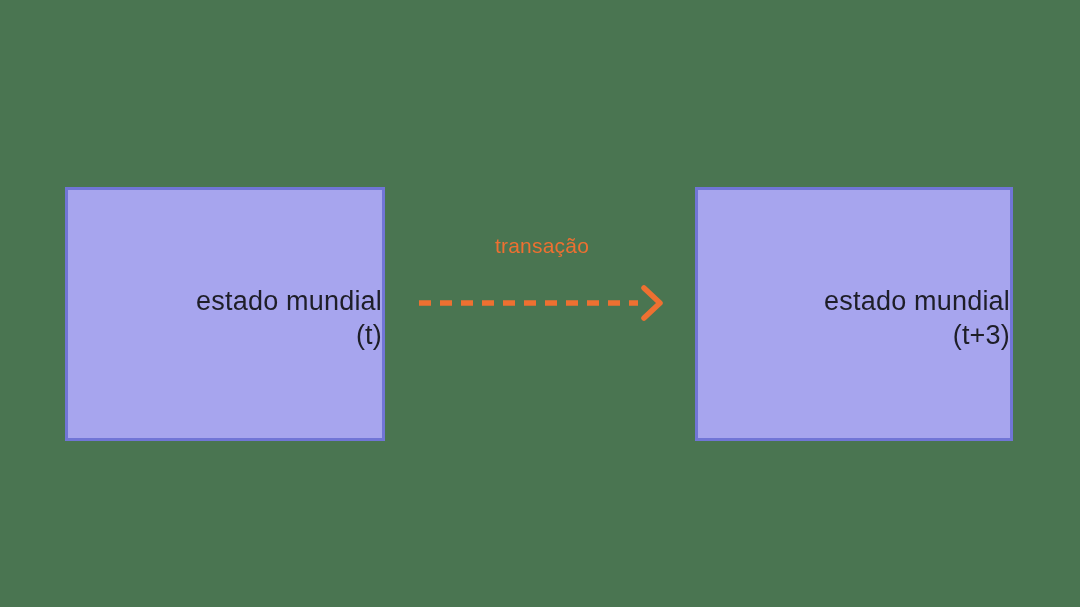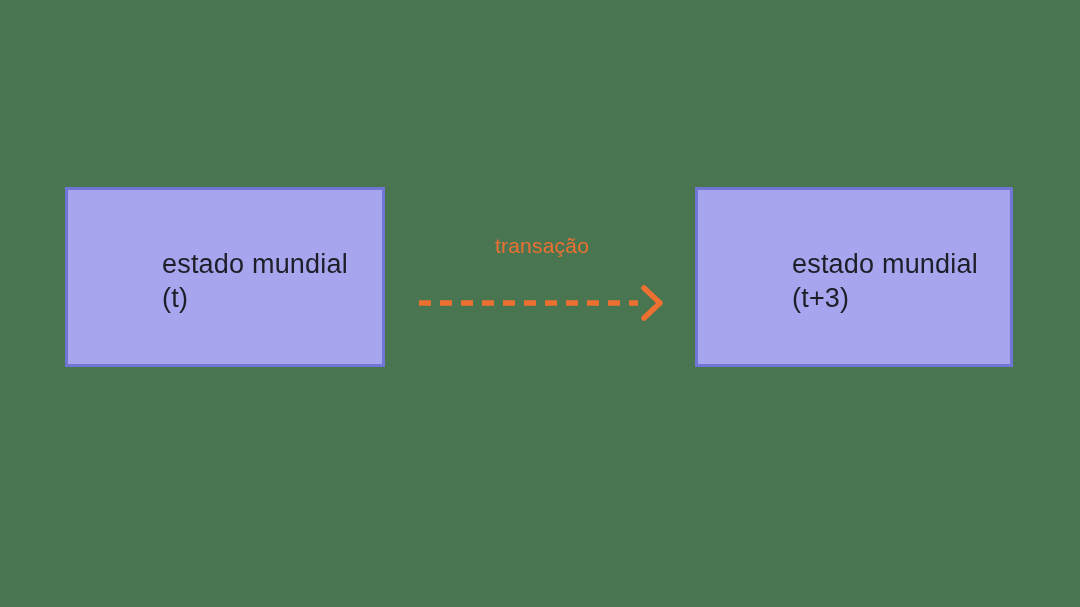--- a/index.html
+++ b/index.html
@@ -11,29 +11,30 @@
     width: 1080px;
     height: 607px;
     background: var(--background, #4A7551);
     font-family: "Liberation Sans", sans-serif;
     overflow: hidden;
   }
   .state-box {
     position: absolute;
     top: 187px;
     width: 320px;
-    height: 180px;
+    height: 254px;
     box-sizing: border-box;
     background: var(--box-fill, #A7A5EE);
     border: 3px solid var(--box-border, #7175D6);
     display: flex;
     flex-direction: column;
     justify-content: center;
     padding-left: 94px;
     padding-top: 8px;
+    text-align: right;
   }
   .state-box.left  { left: 65px; }
   .state-box.right { left: 695px; width: 318px; }
   .state-box .line {
     color: var(--text, #1E1E28);
     font-size: 27px;
     line-height: 34px;
     letter-spacing: 0.2px;
     white-space: nowrap;
   }

